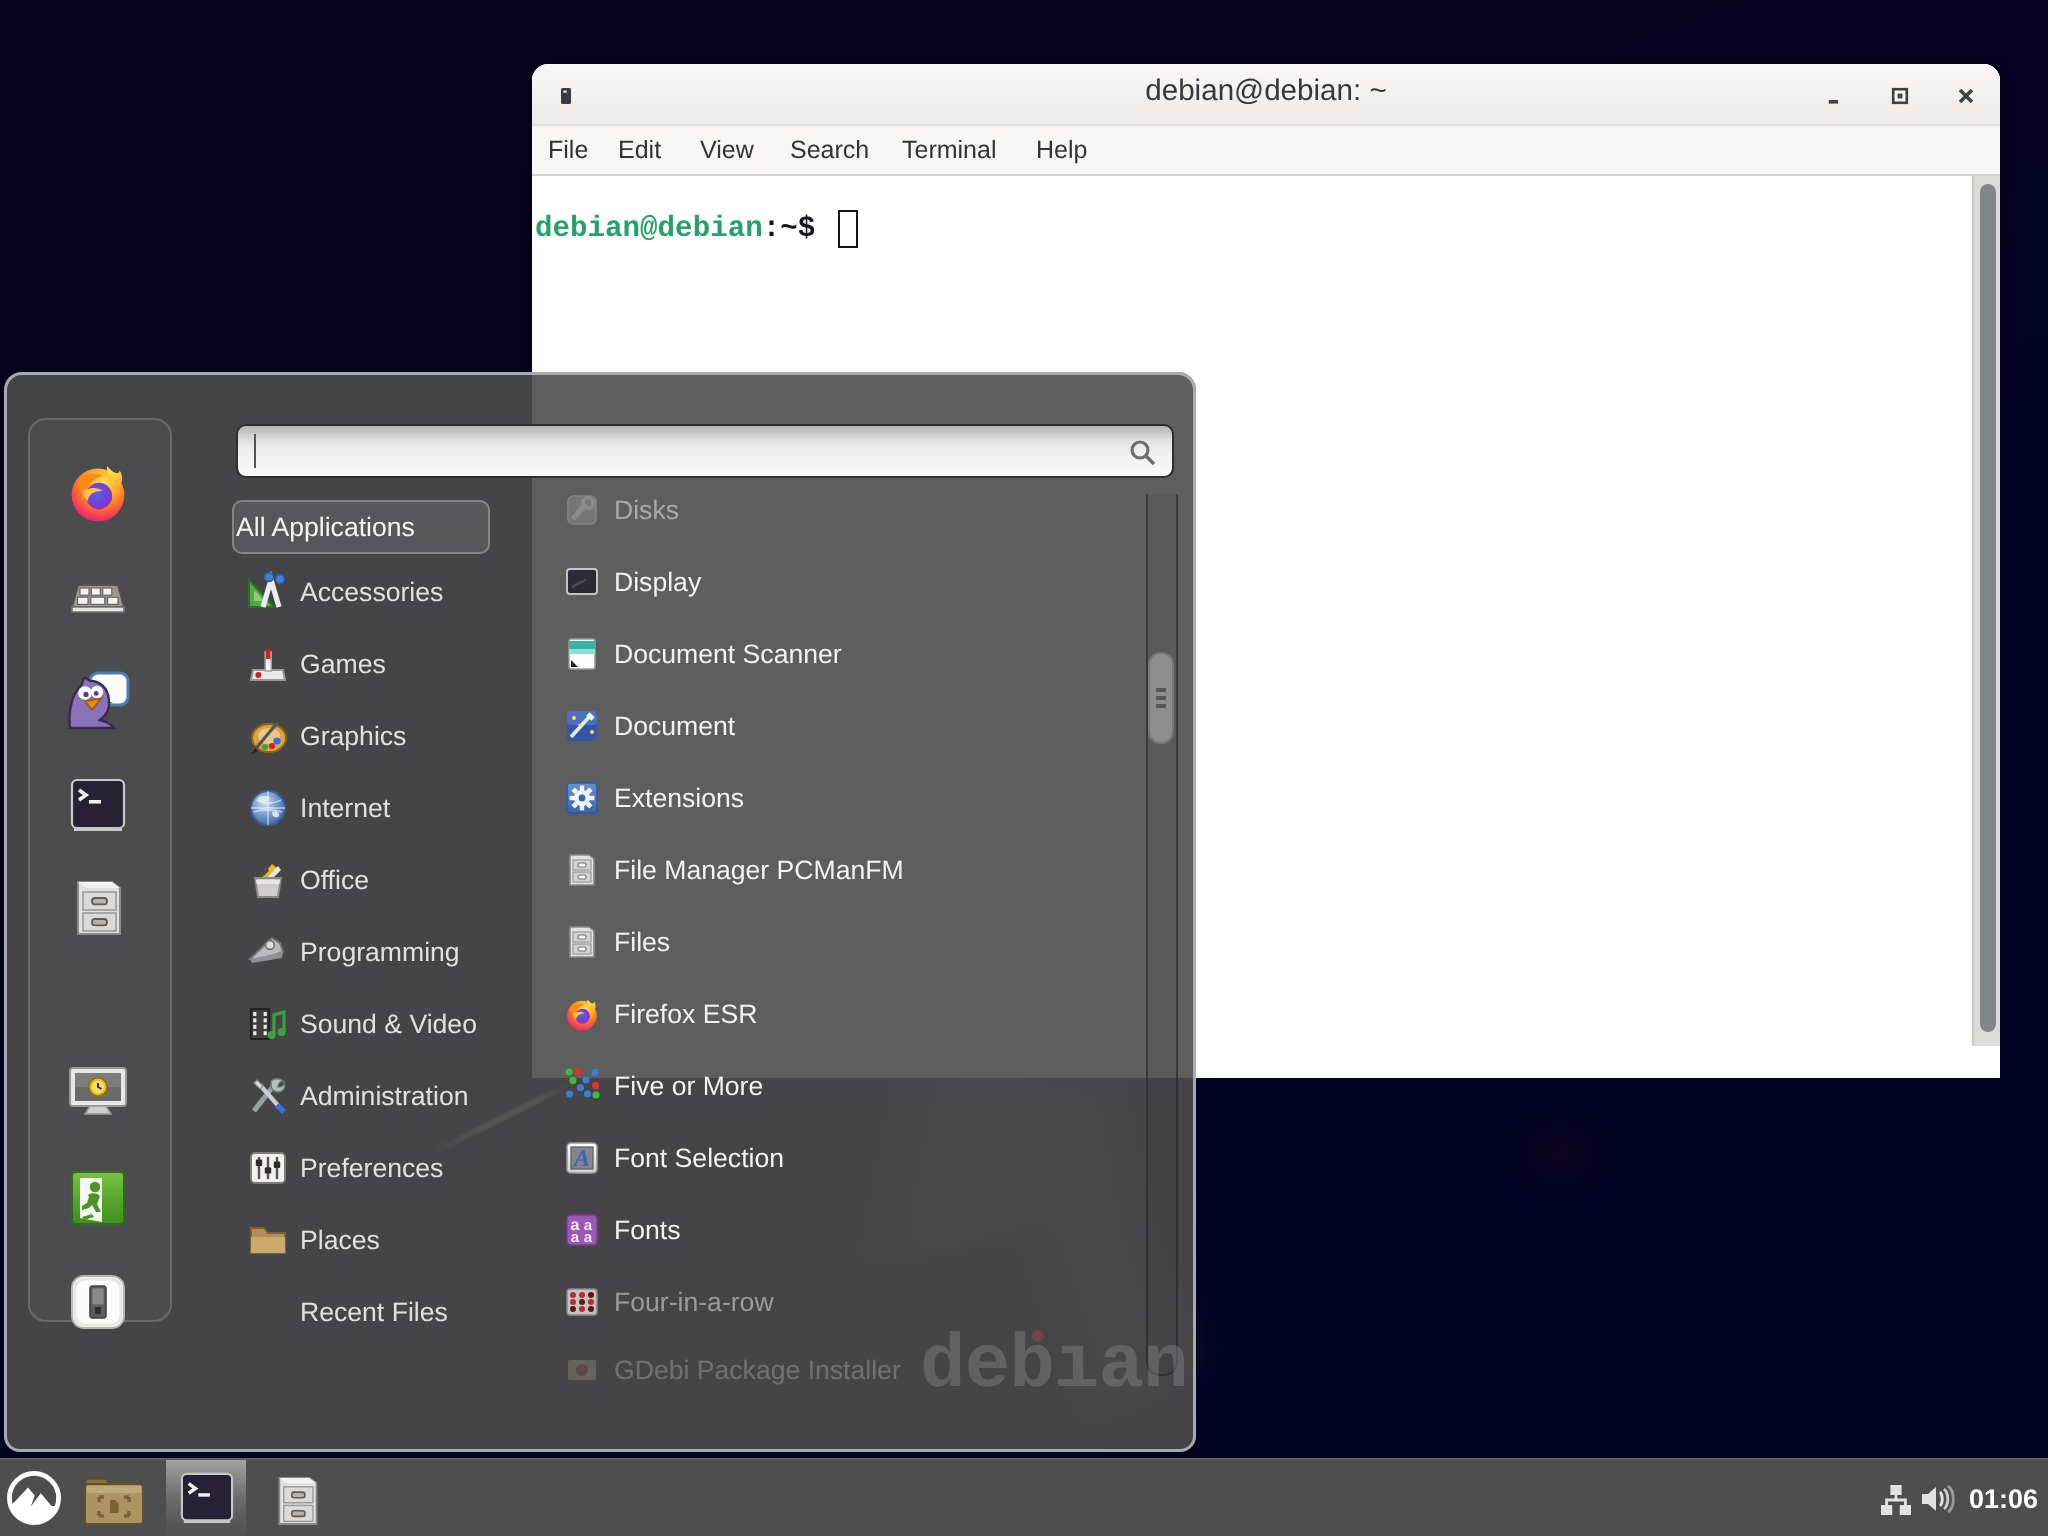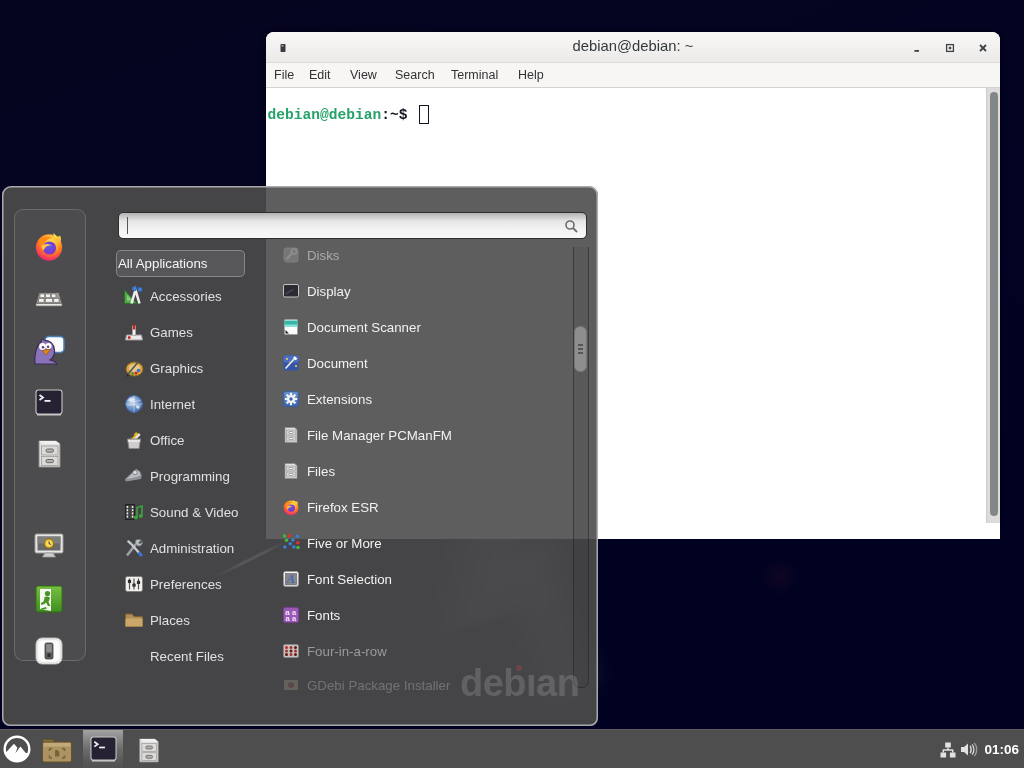--- a/index.html
+++ b/index.html
@@ -37,21 +37,21 @@
 #searchbox { position:absolute; left:116px; top:26px; width:469px; height:27px; border-radius:5px; border:1px solid #2e2e2e; background:linear-gradient(#b2b2b2, #e6e6e6 32%, #f3f3f3 65%, #f9f9f9); }
 #searchbox .caret { position:absolute; left:8px; top:4px; width:1px; height:17px; background:#555; }
 #allapps { position:absolute; left:114px; top:64px; width:129px; height:27px; background:rgba(255,255,255,0.10); border:1px solid rgba(255,255,255,0.28); border-radius:5px; color:#f5f5f5; font-size:13.3px; line-height:25px; padding-left:1px; }
 .cat { position:absolute; left:121px; width:165px; height:36px; color:#e0e0e0; font-size:13.3px; }
 .cat .ic { position:absolute; left:0px; top:50%; transform:translateY(-50%); }
 .cat .tx { position:absolute; left:27px; top:50%; transform:translateY(-50%); white-space:nowrap; }
 .app { position:absolute; left:278px; width:278px; height:36px; color:#f2f2f2; font-size:13.3px; }
 .app .ic { position:absolute; left:2px; top:50%; transform:translateY(-50%); }
 .app .tx { position:absolute; left:27px; top:50%; transform:translateY(-50%); white-space:nowrap; }
 #mthumb { position:absolute; left:572px; top:140px; width:13px; height:46px; background:#8e8e8e; border:1px solid #757575; border-radius:6px; }
-#watermark { position:absolute; left:458px; top:476px; font-family:Liberation Sans, sans-serif; font-weight:bold; font-size:38px; color:rgba(160,160,163,0.32); letter-spacing:-0.5px; }
+#watermark { position:absolute; left:458px; top:476px; font-family:Liberation Mono, monospace; font-weight:bold; font-size:38px; color:rgba(160,160,163,0.32); letter-spacing:-0.5px; }
 #wmdot { position:absolute; left:514px; top:479px; width:6px; height:6px; border-radius:50%; background:rgba(160,70,72,0.45); }
 </style>
 </head>
 <body>
 <div id="desktop">
 
   <div class="wpstreak" style="left:218px;top:574px;width:72px;height:2.5px;background:linear-gradient(to right,rgba(215,225,200,0.1),rgba(215,225,200,0.75) 35%,rgba(215,225,200,0.75) 75%,rgba(215,225,200,0.1));transform:rotate(-26.5deg);transform-origin:left center;filter:blur(0.6px);"></div>
   <div class="wpstreak" style="left:385px;top:500px;width:230px;height:115px;background:linear-gradient(115deg,rgba(255,255,255,0) 25%,rgba(255,255,255,0.20) 48%,rgba(255,255,255,0.06) 62%,rgba(255,255,255,0) 78%);transform:rotate(-14deg);filter:blur(5px);"></div>
   <div class="wpstreak" style="left:455px;top:555px;width:170px;height:150px;background:linear-gradient(100deg,rgba(255,255,255,0) 32%,rgba(255,255,255,0.16) 55%,rgba(255,255,255,0) 76%);transform:rotate(-28deg);filter:blur(6px);"></div>
   <div class="wpstreak" style="left:768px;top:568px;width:24px;height:18px;background:rgba(95,22,34,0.22);border-radius:50%;filter:blur(8px);"></div>

